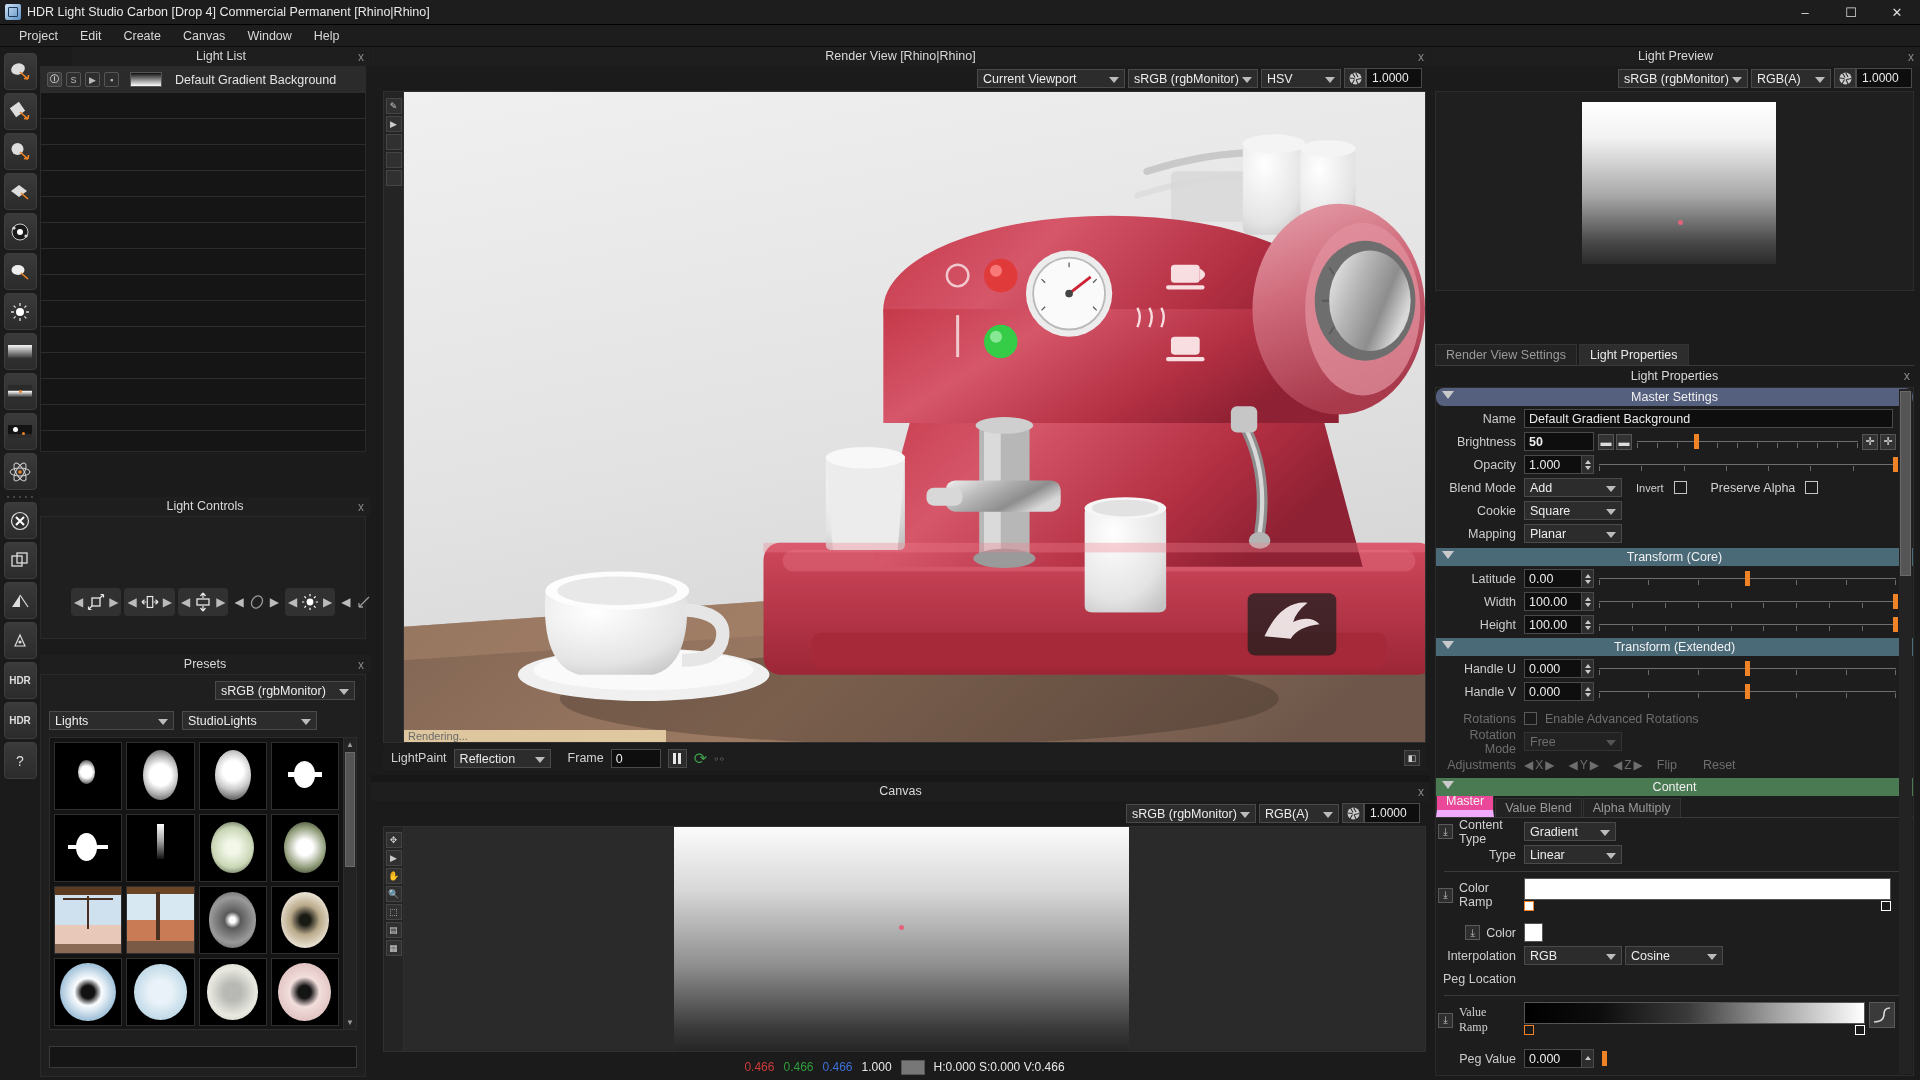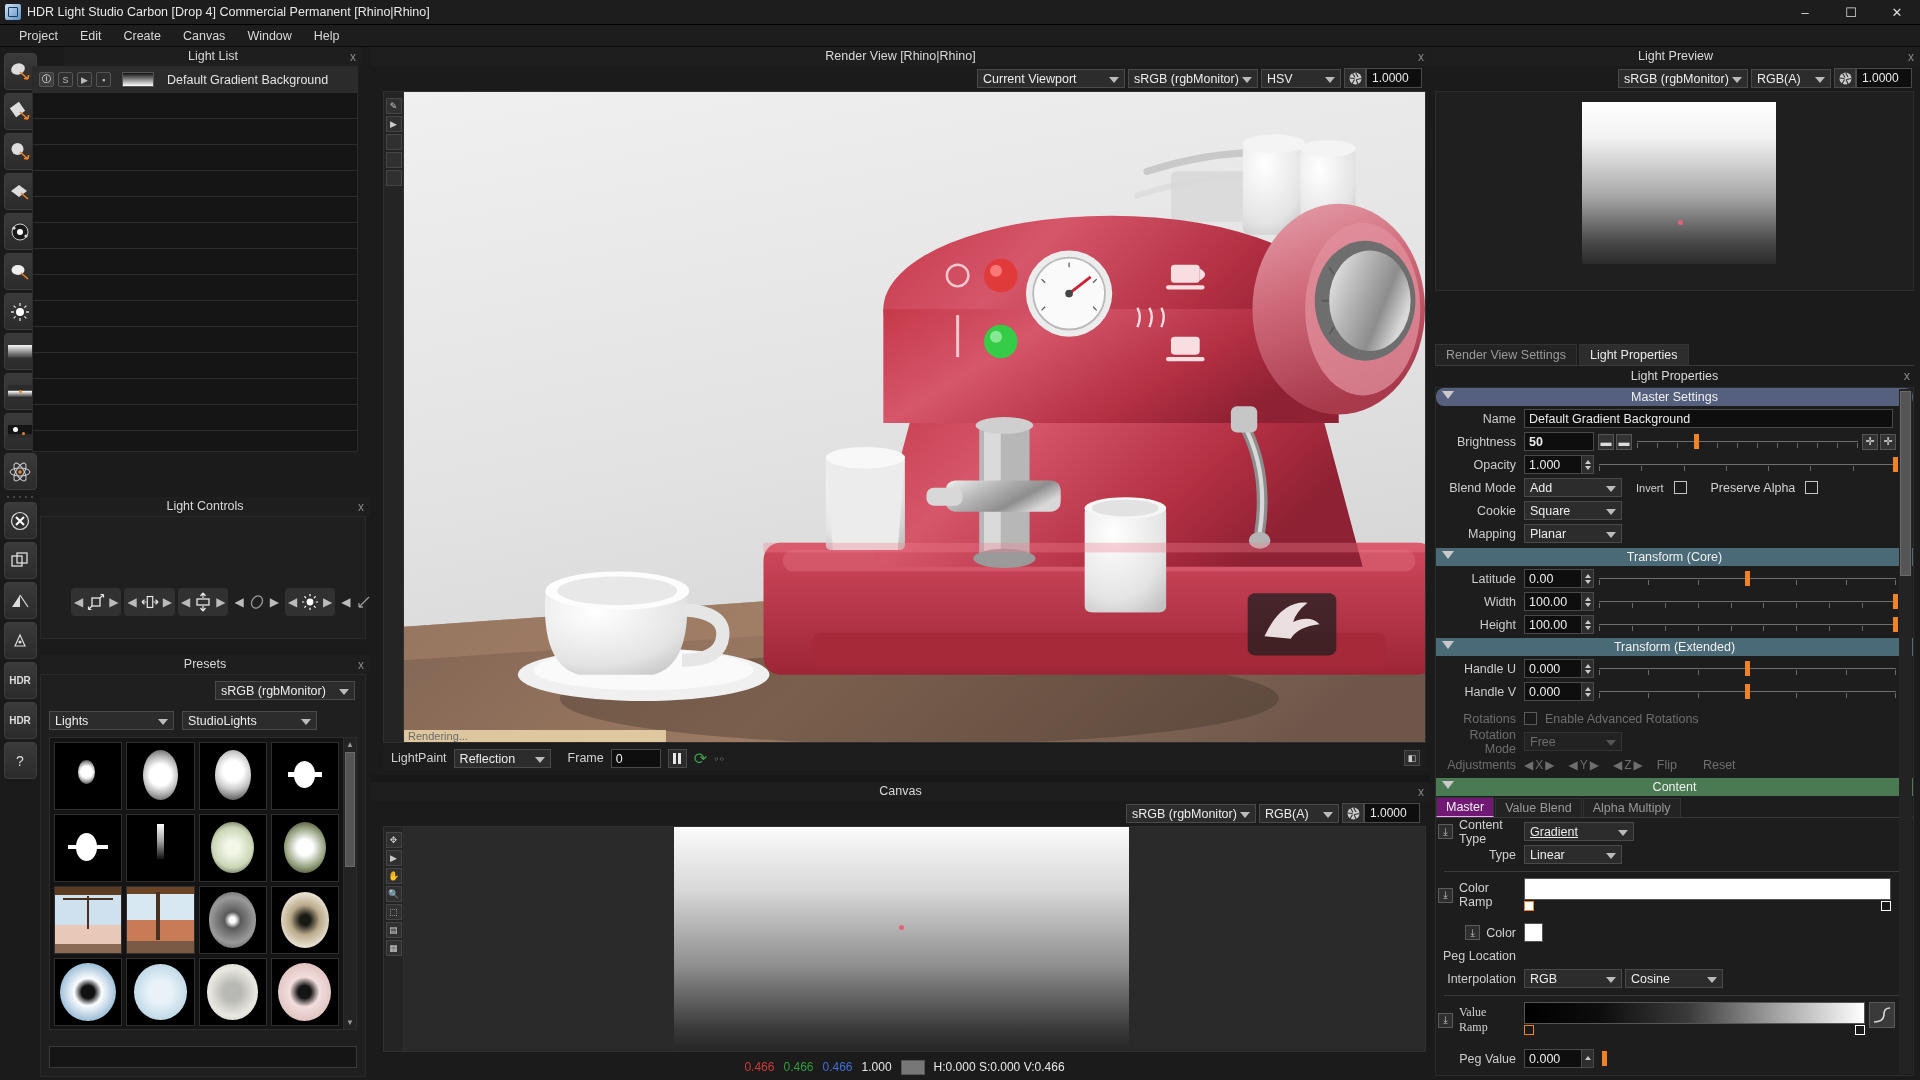--- a/index.html
+++ b/index.html
@@ -33,21 +33,21 @@
   #left-col { position:absolute; left:0; top:0; width:370px; height:1033px; background:#1b1b1b; }
 
   #left-toolstrip { position:absolute; left:0; top:0; width:40px; height:1033px;
     background:#1b1b1b; padding-top:4px; }
   .tool-btn { width:33px; height:37px; margin:2px auto 3px; border:1px solid #3e3e3e;
     border-radius:4px; background:linear-gradient(180deg,#3a3a3a,#2b2b2b);
     display:flex; align-items:center; justify-content:center; }
   .tool-sep { height:7px; display:flex; align-items:center; justify-content:center; gap:4px; }
   .tool-sep i { width:2px;height:2px;background:#555;display:block;border-radius:50%; }
 
-  #light-list-panel { position:absolute; left:32px; top:0; width:330px; height:408px;padding-left:32px; }
+  #light-list-panel { position:absolute; left:40px; top:0; width:330px; height:408px;padding-left:32px; }
   #light-list-body { position:absolute; left:0; top:19px; right:4px; bottom:3px;
     background:#151515; border:1px solid #2a2a2a; }
   .ll-row { height:26px; border-bottom:1px solid #2c2c2c; display:flex; align-items:center;
     padding-left:6px; gap:4px; }
   .ll-row.selected { background:#2b2b2b; }
   .ll-ico { width:15px;height:15px;border:1px solid #565656;border-radius:2px;background:#2e2e2e;
     display:flex;align-items:center;justify-content:center;font-size:9px;color:#bbb; }
   .ll-ico.on { background:#3d3d3d; color:#fff; }
   .ll-swatch { width:32px;height:15px;margin-left:7px;border:1px solid #555;
     background:linear-gradient(180deg,#111 0%,#ffffff 100%); }
@@ -169,21 +169,21 @@
   .cbx { width:13px;height:13px;border:1px solid #c4c4c4; background:#1a1a1a; flex:none; }
   .cbx.dim { border-color:#5a5a5a; }
   .plusminus { width:16px;height:16px;background:#333;border:1px solid #555;color:#ddd;
     display:flex;align-items:center;justify-content:center;font-size:11px;flex:none; }
   .dlico { width:15px;height:15px;border:1px solid #5a5a5a;background:#2e2e2e;color:#ccc;
     display:flex;align-items:center;justify-content:center;font-size:10px;flex:none;margin-right:4px; }
   .ctabs { display:flex; align-items:flex-end; height:20px; border-bottom:1px solid #3a3a3a;
     margin-bottom:3px; }
   .ctab { padding:2px 9px; font-size:12.5px; color:#9a9a9a; background:#232323;
     border:1px solid #333; border-bottom:none; margin-right:1px; }
-  .ctab.active { color:#f0f0f0; background:#701a75; border-bottom:1px solid #f0abfc; }
+  .ctab.active { color:#f0f0f0; background:#ec4899; border-bottom:7px solid #f0abfc; }
   .ramp-row { display:flex; align-items:flex-start; padding-left:2px; margin-top:3px; }
   .ramp-box { height:22px; border:1px solid #555; }
   .peg { width:10px;height:10px;border:1px solid #fff; background:#fff; }
   .peg.sel-peg { border-color:#ef8326; }
   .hr { height:1px; background:#3a3a3a; margin:6px 8px; }
   .adjbtn { color:#6e6e6e; font-size:12px; display:flex; align-items:center; gap:2px; margin-right:14px; }
 
   .dd { display:flex; align-items:center; }
   .aperture { width:22px;height:20px;background:#2e2e2e;border:1px solid #4a4a4a;
     display:flex;align-items:center;justify-content:center;color:#c9c9c9;font-size:12px; }
@@ -1007,21 +1007,21 @@
       <div class="ctabs">
         <div class="ctab active">Master</div>
         <div class="ctab">Value Blend</div>
         <div class="ctab">Alpha Multiply</div>
       </div>
       <div class="prow">
         <div style="display:flex;align-items:center;width:86px;justify-content:flex-end;padding-right:8px;">
           <div class="dlico" style="margin-right:6px;">⤓</div>
           <span style="font-size:12.5px;">Content Type</span>
         </div>
-        <div class="sel" style="width:110px;text-decoration:underline;"><span>Gradient</span><i class="car"></i></div>
+        <div class="sel" style="width:92px;"><span>Gradient</span><i class="car"></i></div>
       </div>
       <div class="prow">
         <div class="plabel">Type</div>
         <div class="sel" style="width:98px;"><span>Linear</span><i class="car"></i></div>
       </div>
 
       <div class="hr"></div>
 
       <div class="ramp-row">
         <div style="display:flex;align-items:center;width:86px;justify-content:flex-end;padding-right:8px;padding-top:3px;">
@@ -1035,26 +1035,26 @@
         </div>
       </div>
       <div class="prow" style="margin-top:13px;">
         <div style="display:flex;align-items:center;width:86px;justify-content:flex-end;padding-right:8px;">
           <div class="dlico" style="margin-right:6px;">⤓</div>
           <span style="font-size:12.5px;">Color</span>
         </div>
         <div style="width:19px;height:19px;background:#ffffff;border:1px solid #555;"></div>
       </div>
       <div class="prow">
-        <div class="plabel">Peg Location</div>
-      </div>
-      <div class="prow">
         <div class="plabel">Interpolation</div>
         <div class="sel" style="width:98px;"><span>RGB</span><i class="car"></i></div>
         <div class="sel" style="width:98px;margin-left:3px;"><span>Cosine</span><i class="car"></i></div>
+      </div>
+      <div class="prow">
+        <div class="plabel">Peg Location</div>
       </div>
 
       <div class="hr"></div>
 
       <div class="ramp-row">
         <div style="display:flex;align-items:center;width:86px;justify-content:flex-end;padding-right:8px;padding-top:3px;">
           <div class="dlico" style="margin-right:6px;">⤓</div>
           <span style="font-size:12px;font-family:Liberation Serif, serif;">Value Ramp</span>
         </div>
         <div style="flex:1;margin-right:4px;position:relative;">

